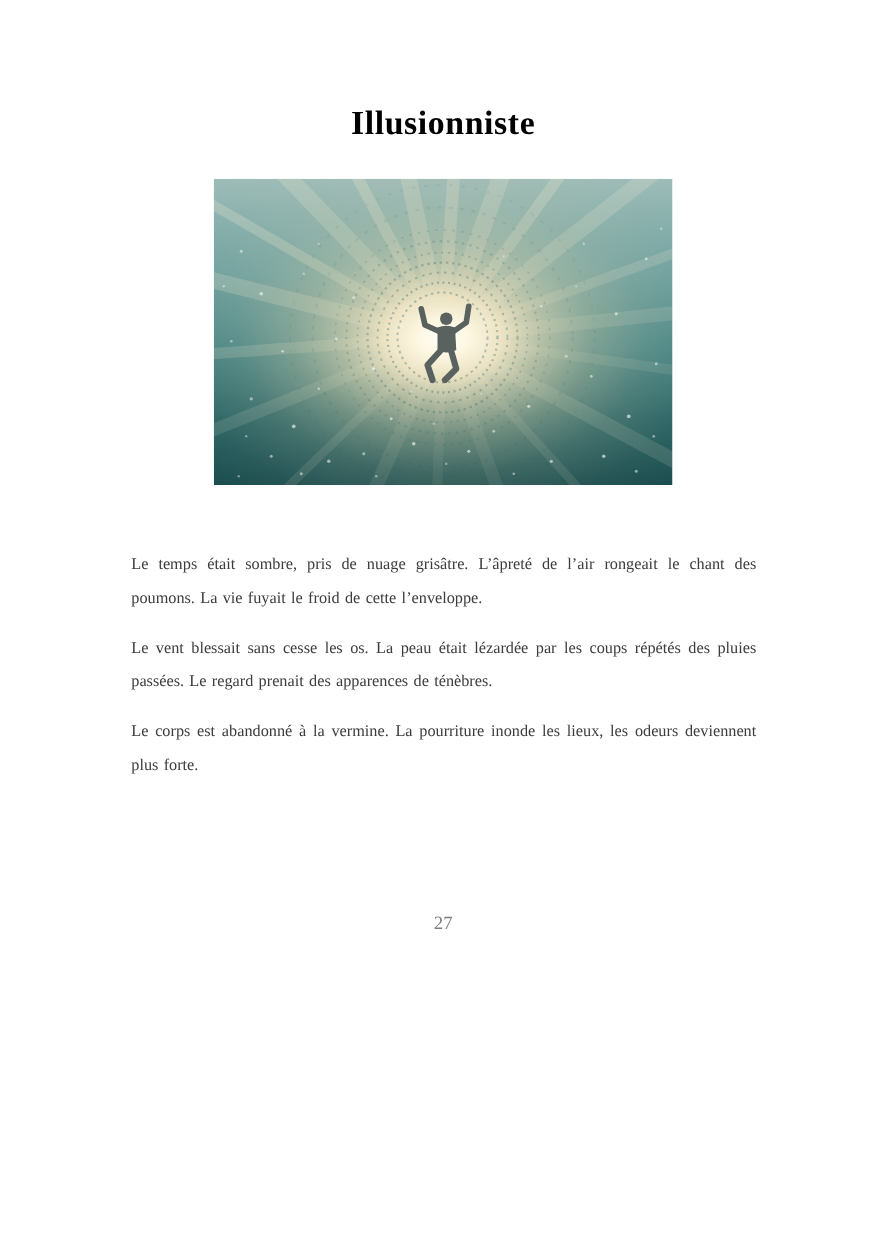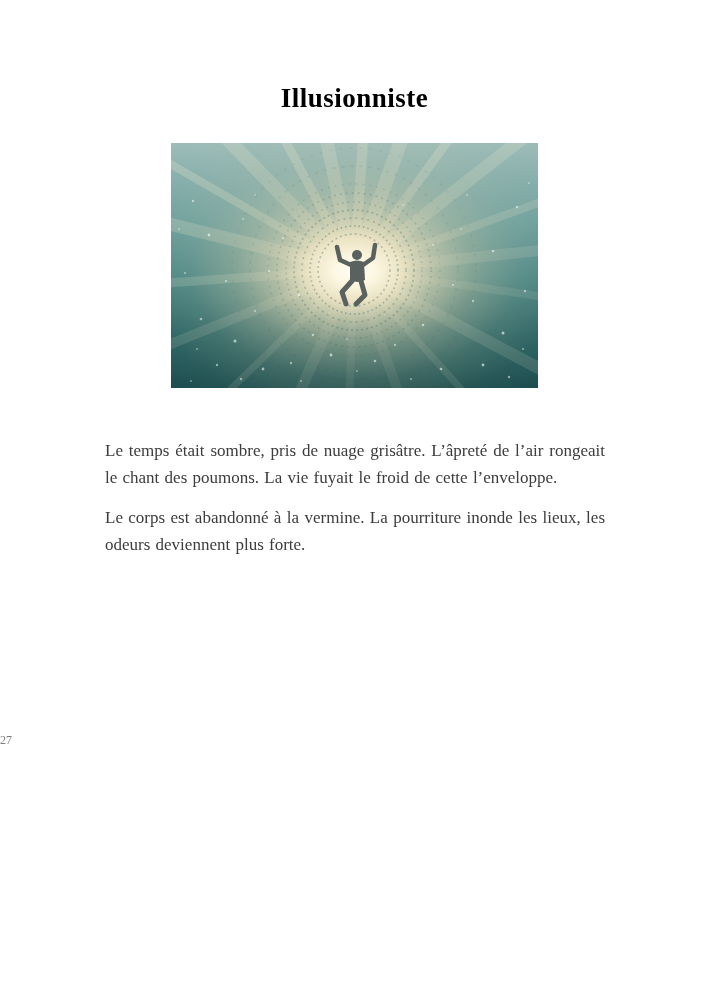--- a/index.html
+++ b/index.html
@@ -37,33 +37,33 @@
   .figure-wrap svg {
     display: block;
     width: 367px;
     height: 245px;
   }
   .content {
     margin: 49px 104px 0 105px;
   }
   .content p {
     margin: 0 0 13px 0;
-    font-size: 17px;
+    font-size: 13px;
     line-height: 27px;
     text-align: justify;
     color: #3c3c3c;
     word-spacing: 1px;
   }
   .page-number {
     position: absolute;
     bottom: 36px;
     left: 0;
     width: 100%;
-    text-align: left;
-    font-size: 12px;
+    text-align: center;
+    font-size: 15px;
     color: #7d7d7d;
   }
 </style>
 </head>
 <body>
 
 <div class="page">
 
   <h1 class="title">Illusionniste</h1>
 
@@ -183,18 +183,19 @@
         <circle cx="84" cy="52" r="0.9" opacity="0.35"></circle>
           <circle cx="176" cy="196" r="0.9" opacity="0.4"></circle>
         <circle cx="214" cy="172" r="0.8" opacity="0.35"></circle>
           <circle cx="158" cy="170" r="0.8" opacity="0.35"></circle>
       </g>
     </svg>
   </div>
 
   <div class="content">
     <p>Le temps était sombre, pris de nuage grisâtre. L’âpreté de l’air rongeait le chant des poumons. La vie fuyait le froid de cette l’enveloppe.</p>
+    <p>Le vent blessait sans cesse les os. La peau était lézardée par les coups répétés des pluies passées. Le regard prenait des apparences de ténèbres.</p>
     <p>Le corps est abandonné à la vermine. La pourriture inonde les lieux, les odeurs deviennent plus forte.</p>
   </div>
 
   <div class="page-number">27</div>
 
 </div>
 
 </body></html>

